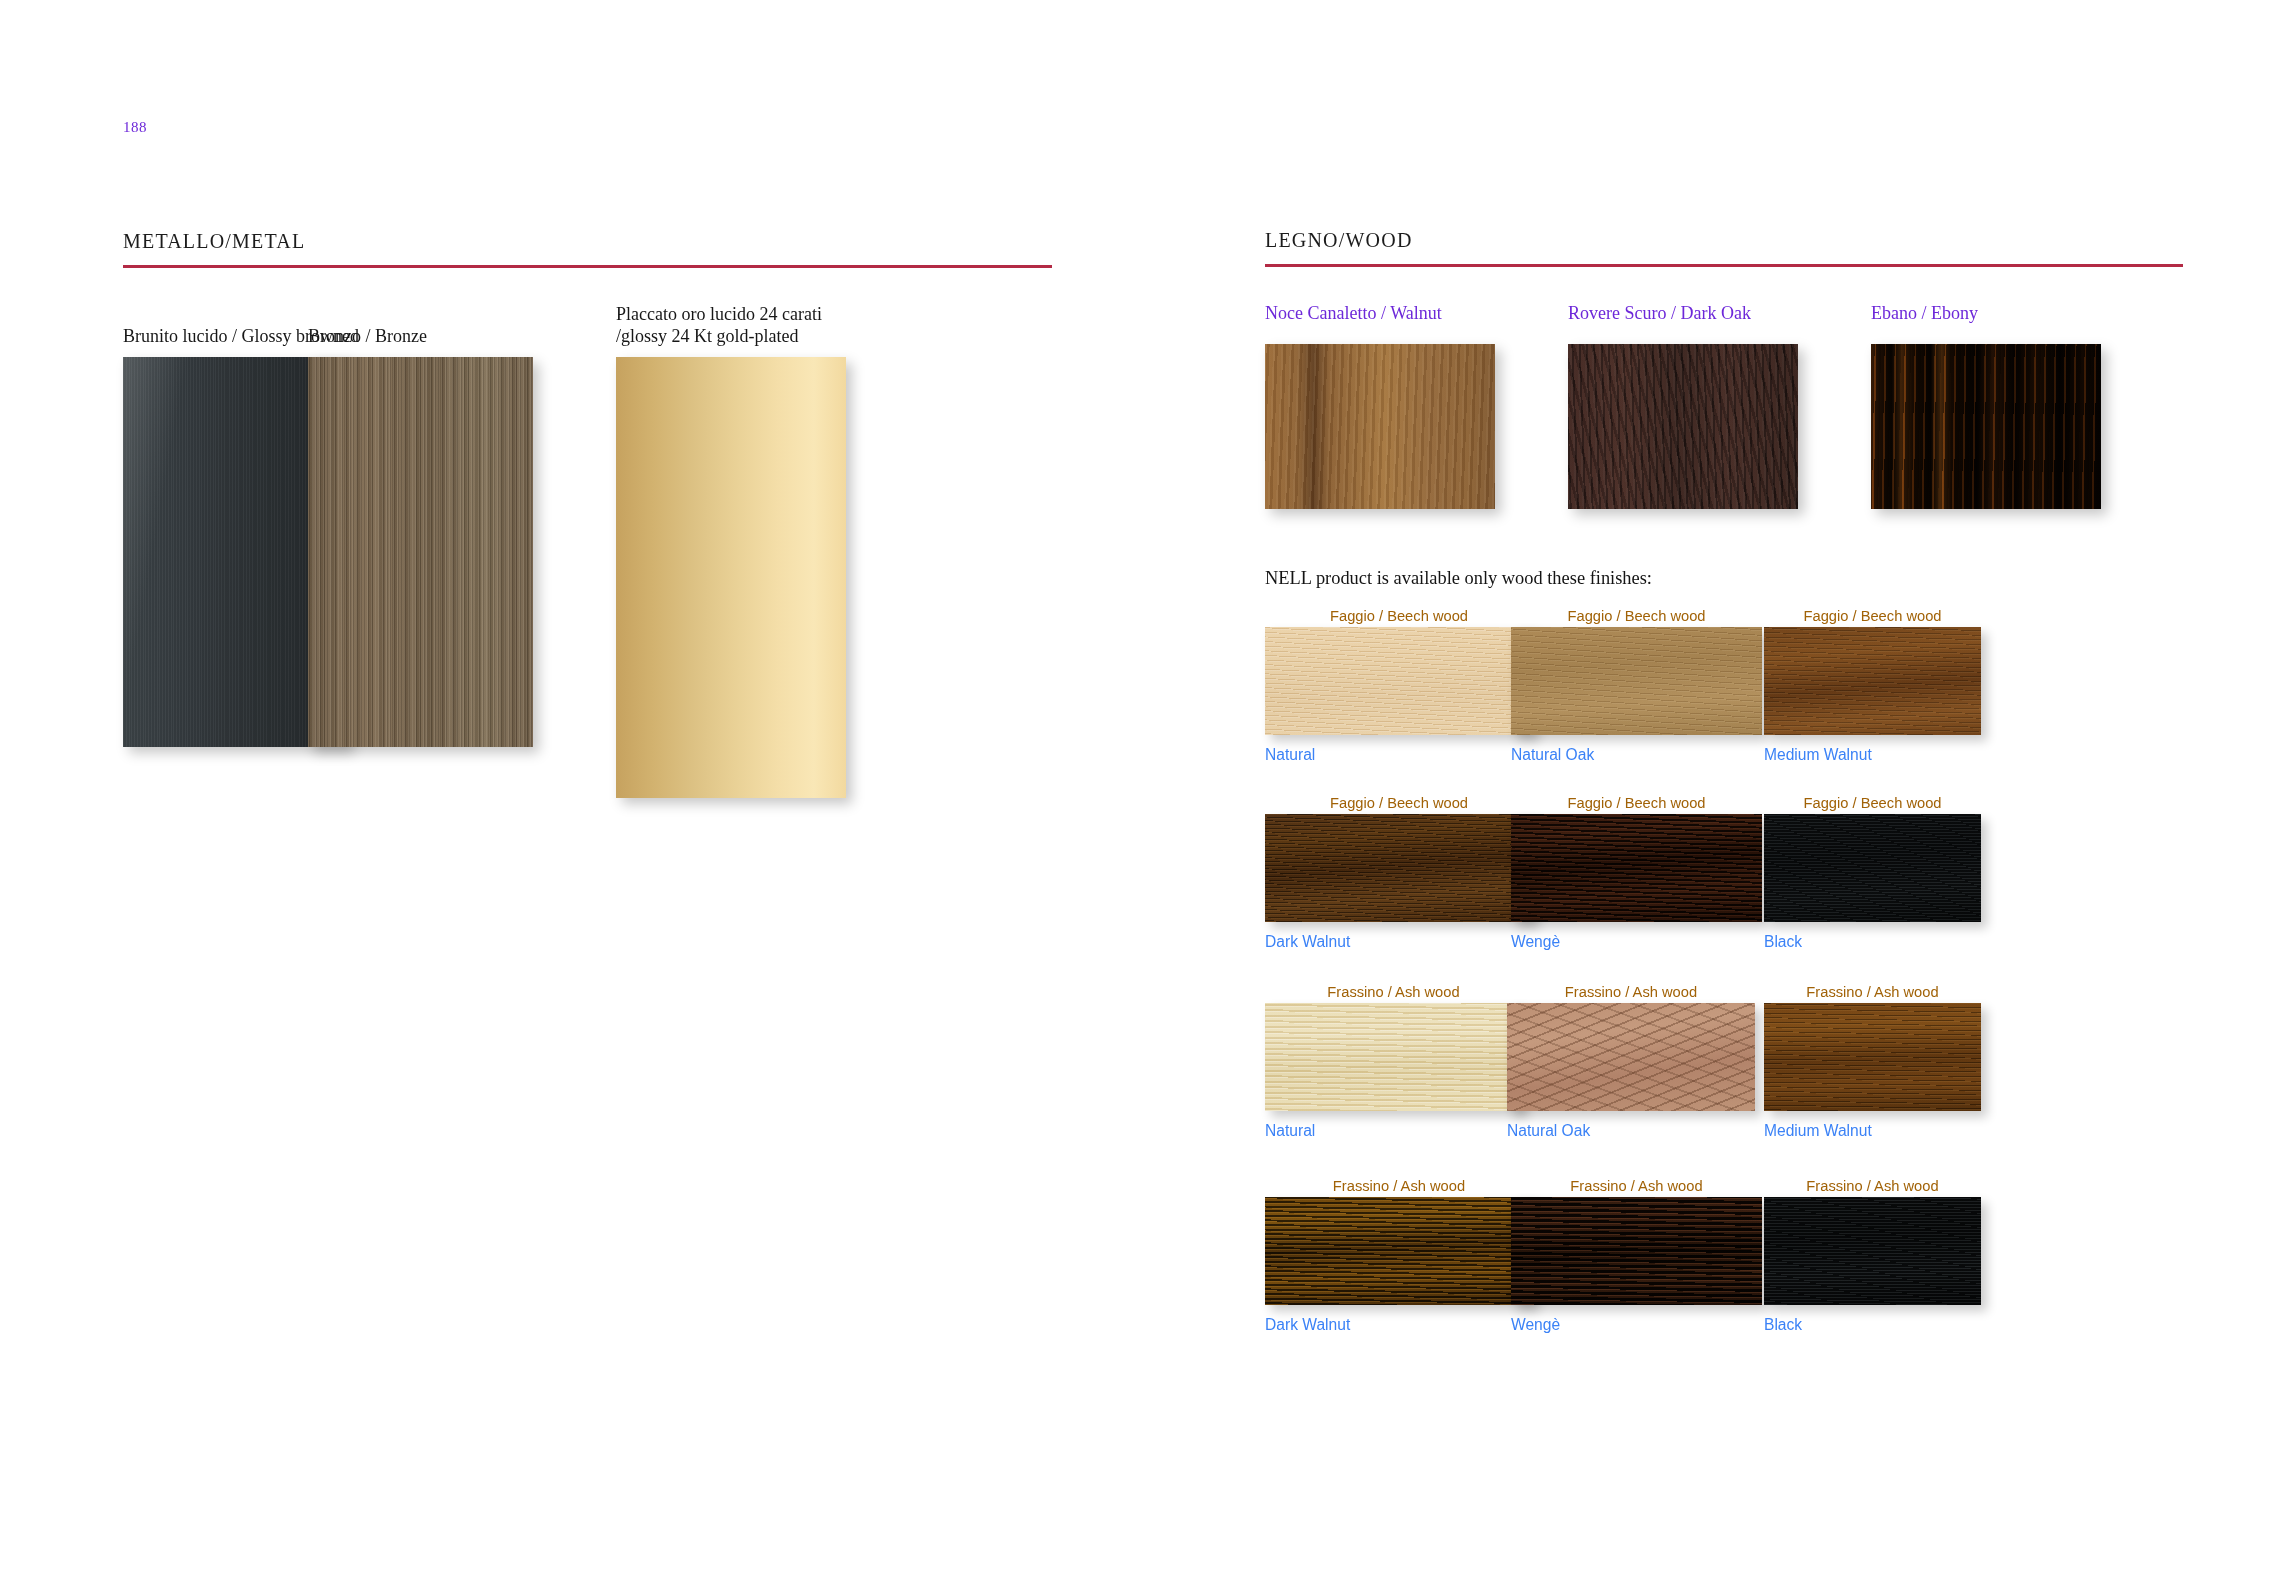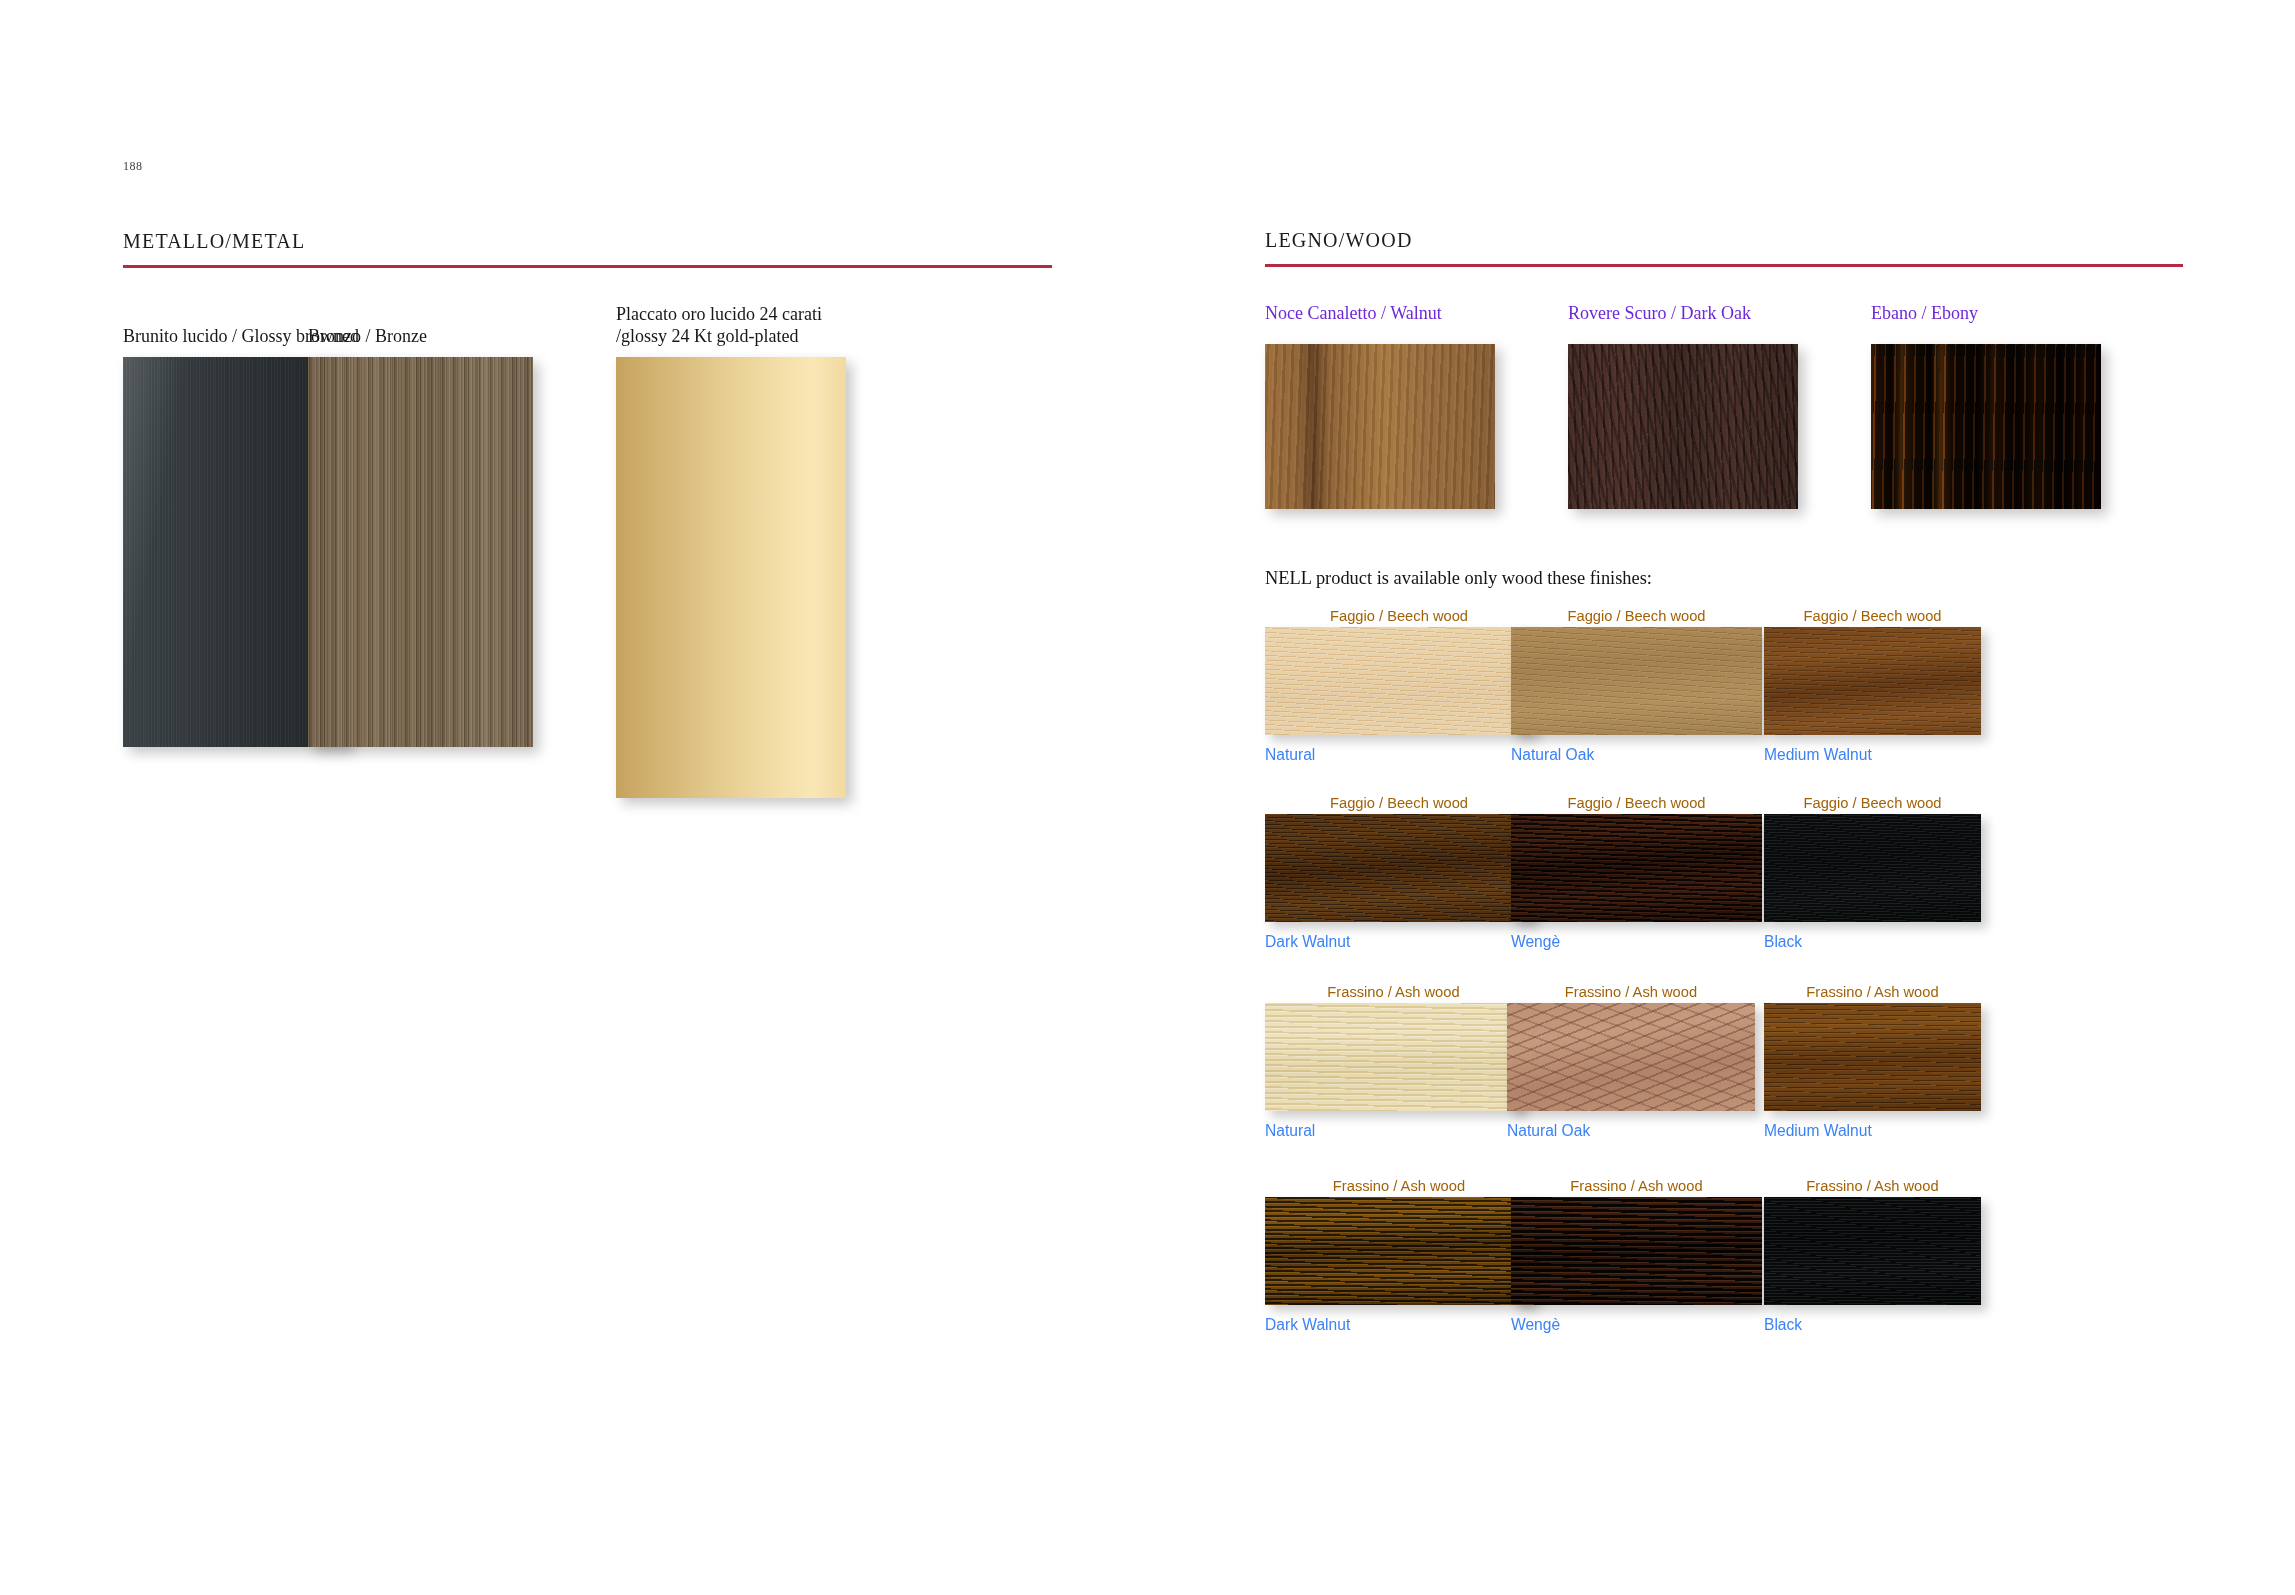--- a/index.html
+++ b/index.html
@@ -8,21 +8,21 @@
     background: #ffffff;
     font-family: "Liberation Serif", serif;
     overflow: hidden;
   }
   .page { position: relative; width: 2296px; height: 1595px; background: #fff; }
 
   
   .folio {
     position: absolute; left: 123px; top: 119px;
     font-family: "Liberation Serif", serif;
-    font-size: 12px; letter-spacing: 0.5px; color: #404040; margin-top: 40px;
+    font-size: 15px; letter-spacing: 0.5px; color: #6d28d9;
   }
 
   
   .section-head { position: absolute; }
   .section-head .title {
     font-family: Liberation Serif, serif;
     font-size: 20px; letter-spacing: 1.2px; color: #1c1c1c;
     white-space: nowrap;
   }
   .section-head .rule {

